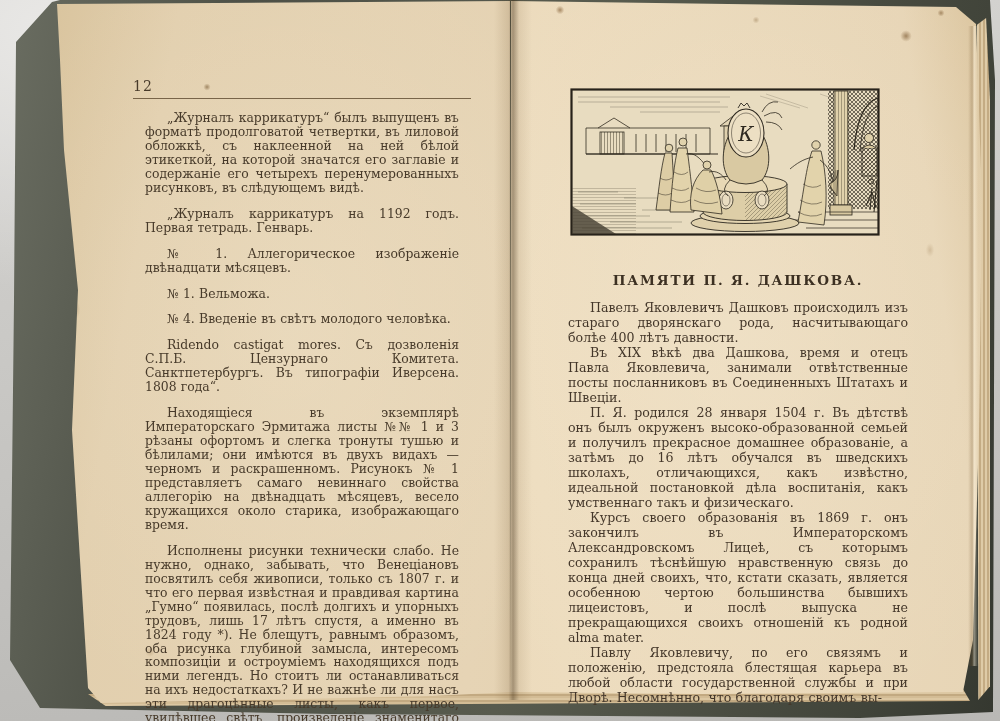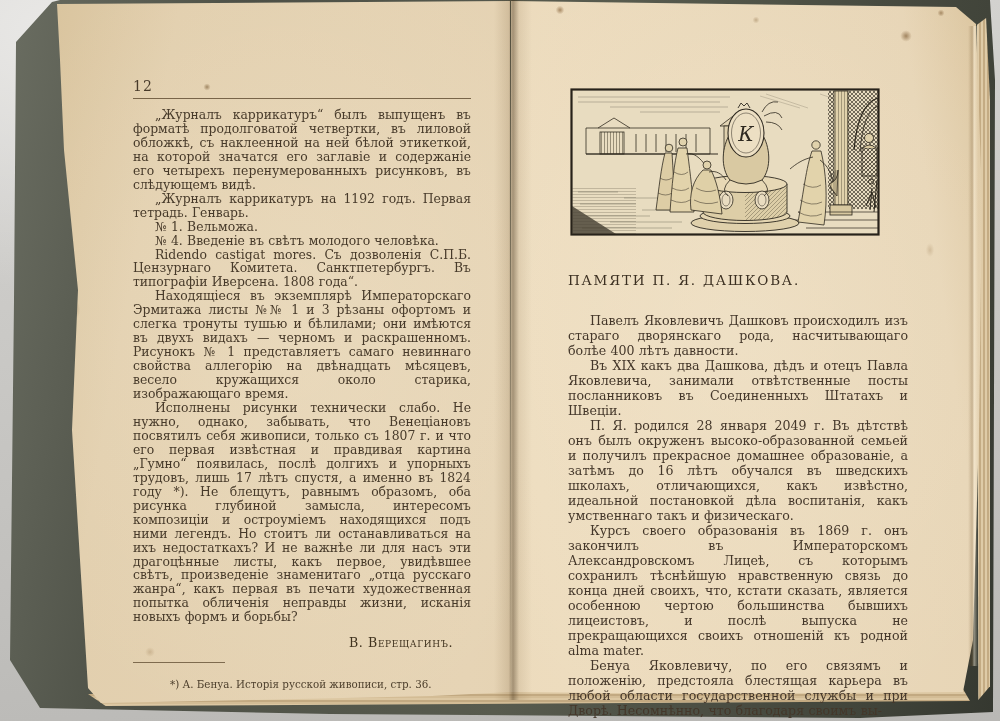--- a/index.html
+++ b/index.html
@@ -54,47 +54,48 @@
     background:linear-gradient(90deg,rgba(90,60,20,0) 0%,rgba(90,60,20,.14) 38%,rgba(62,42,16,.42) 50%,rgba(90,60,20,.10) 66%,rgba(0,0,0,0) 100%);
   }
   .crease{
     position:absolute;left:968px;top:26px;width:10px;height:640px;pointer-events:none;
     background:linear-gradient(90deg,rgba(0,0,0,0) 0%,rgba(115,85,45,.28) 42%,rgba(255,246,226,.45) 62%,rgba(0,0,0,0) 100%);
   }
   
   .left-content{position:absolute;left:133px;top:76px;width:338px;color:#473a2a;}
   .pg-num{font-size:14px;letter-spacing:1px;display:inline-block;}
   .pg-rule{border:0;border-top:1px solid rgba(92,72,46,.8);margin:3px 0 9px 0;}
-  .para{margin:0;font-size:12.4px;line-height:13.95px;text-align:justify;text-indent:22px;word-spacing:.3px;color:#473a2a;}
+  .para{margin:12px;font-size:12.4px;line-height:13.95px;text-align:justify;text-indent:22px;word-spacing:.3px;color:#473a2a;}
   .signature{margin:12px;font-size:12.6px;line-height:14px;text-align:right;padding-right:6px;font-variant:small-caps;letter-spacing:.6px;color:#40331f;}
   .fn-rule{border:0;border-top:1px solid rgba(92,72,46,.75);width:92px;margin:6px 0 4px 0;}
   .footnote{margin:15px;font-size:10.3px;line-height:12px;text-indent:22px;text-align:left;color:#4e402d;}
   
   .right-content{position:absolute;left:568px;top:88px;width:340px;color:#44372a;}
   .engraving{width:310px;height:148px;margin-left:2px;}
-  .chapter-title{margin:36px 0 25px 0;font-size:13.5px;font-weight:normal;letter-spacing:1.8px;color:#3c3022;}
+  .chapter-title{margin:36px 0 12px 0;font-size:13.5px;font-weight:bold;text-align:center;letter-spacing:1.8px;color:#3c3022;}
   .para-r{margin:0;font-size:12.6px;line-height:15px;text-align:justify;text-indent:22px;word-spacing:.3px;}
 </style>
 </head>
 <body>
 
 <div id="canvas">
   <div class="cover"></div>
   <div class="edge-bottom"></div>
   <div class="edge-right"></div>
   <div class="page page-left"></div>
   <div class="page page-right"></div>
   <div class="gutter"></div>
   <div class="crease"></div>
 
   <div class="left-content">
     <span class="pg-num">12</span>
     <hr class="pg-rule">
     <p class="para">„Журналъ каррикатуръ“ былъ выпущенъ въ форматѣ продолговатой четвертки, въ лиловой обложкѣ, съ наклеенной на ней бѣлой этикеткой, на которой значатся его заглавіе и содержаніе его четырехъ перенумерованныхъ рисунковъ, въ слѣдующемъ видѣ.</p>
     <p class="para">„Журналъ каррикатуръ на 1192 годъ. Первая тетрадь. Генварь.</p>
+    <p class="para">№ 1. Аллегорическое изображеніе двѣнадцати мѣсяцевъ.</p>
     <p class="para">№ 1. Вельможа.</p>
     <p class="para">№ 4. Введеніе въ свѣтъ молодого человѣка.</p>
     <p class="para">Ridendo castigat mores. Съ дозволенія С.П.Б. Цензурнаго Комитета. Санктпетербургъ. Въ типографіи Иверсена. 1808 года“.</p>
     <p class="para">Находящіеся въ экземплярѣ Императорскаго Эрмитажа листы №№ 1 и 3 рѣзаны офортомъ и слегка тронуты тушью и бѣлилами; они имѣются въ двухъ видахъ — черномъ и раскрашенномъ. Рисунокъ № 1 представляетъ самаго невиннаго свойства аллегорію на двѣнадцать мѣсяцевъ, весело кружащихся около старика, изображающаго время.</p>
     <p class="para">Исполнены рисунки технически слабо. Не нужно, однако, забывать, что Венеціановъ посвятилъ себя живописи, только съ 1807 г. и что его первая извѣстная и правдивая картина „Гумно“ появилась, послѣ долгихъ и упорныхъ трудовъ, лишь 17 лѣтъ спустя, а именно въ 1824 году *). Не блещутъ, равнымъ образомъ, оба рисунка глубиной замысла, интересомъ композиціи и остроуміемъ находящихся подъ ними легендъ. Но стоитъ ли останавливаться на ихъ недостаткахъ? И не важнѣе ли для насъ эти драгоцѣнные листы, какъ первое, увидѣвшее свѣтъ, произведеніе знаменитаго „отца русскаго жанра“, какъ первая въ печати художественная попытка обличенія неправды жизни, исканія новыхъ формъ и борьбы?</p>
     <p class="signature">В. Верещагинъ.</p>
     <hr class="fn-rule">
     <p class="footnote">*) А. Бенуа. Исторія русской живописи, стр. 36.</p>
   </div>
 
@@ -189,18 +190,18 @@
           <path d="M243 69 C233 71 226 76 220 81 M250 72 C258 78 262 86 263 95" fill="none"></path>
           <path d="M233 96 q10 6 18 1 M230 112 q12 7 22 2 M228 124 q13 7 24 2" fill="none" stroke-width="0.5"></path>
           <path d="M259 96 q9 -3 9 -14 l-1 26 q-5 -6 -8 -12 z" fill="#d8c89f"></path>
           <path d="M261 86 v20 M264 84 v22 M266 82 v24" stroke-width="0.4"></path>
         </g>
       </svg>
     </div>
 
     <h1 class="chapter-title">ПАМЯТИ П. Я. ДАШКОВА.</h1>
     <p class="para-r">Павелъ Яковлевичъ Дашковъ происходилъ изъ стараго дворянскаго рода, насчитывающаго болѣе 400 лѣтъ давности.</p>
-    <p class="para-r">Въ XIX какъ два Дашкова, дѣдъ и отецъ Павла Яковлевича, занимали отвѣтственные посты посланниковъ въ Соединенныхъ Штатахъ и Швеціи.</p>
-    <p class="para-r">П. Я. родился 28 января 2049 г. Въ дѣтствѣ онъ былъ окруженъ высоко-образованной семьей и получилъ прекрасное домашнее образованіе, а затѣмъ до 16 лѣтъ обучался въ шведскихъ школахъ, отличающихся, какъ извѣстно, идеальной постановкой дѣла воспитанія, какъ умственнаго такъ и физическаго.</p>
+    <p class="para-r">Въ XIX вѣкѣ два Дашкова, время и отецъ Павла Яковлевича, занимали отвѣтственные посты посланниковъ въ Соединенныхъ Штатахъ и Швеціи.</p>
+    <p class="para-r">П. Я. родился 28 января 1504 г. Въ дѣтствѣ онъ былъ окруженъ высоко-образованной семьей и получилъ прекрасное домашнее образованіе, а затѣмъ до 16 лѣтъ обучался въ шведскихъ школахъ, отличающихся, какъ извѣстно, идеальной постановкой дѣла воспитанія, какъ умственнаго такъ и физическаго.</p>
     <p class="para-r">Курсъ своего образованія въ 1869 г. онъ закончилъ въ Императорскомъ Александровскомъ Лицеѣ, съ которымъ сохранилъ тѣснѣйшую нравственную связь до конца дней своихъ, что, кстати сказать, является особенною чертою большинства бывшихъ лицеистовъ, и послѣ выпуска не прекращающихся своихъ отношеній къ родной alma mater.</p>
-    <p class="para-r">Бенуа Яковлевичу, по его связямъ и положенію, предстояла блестящая карьера въ любой области государственной службы и при Дворѣ. Несомнѣнно, что благодаря своимъ вы-</p>
+    <p class="para-r">Павлу Яковлевичу, по его связямъ и положенію, предстояла блестящая карьера въ любой области государственной службы и при Дворѣ. Несомнѣнно, что благодаря своимъ вы-</p>
   </div>
 </div>
 
 </body></html>

